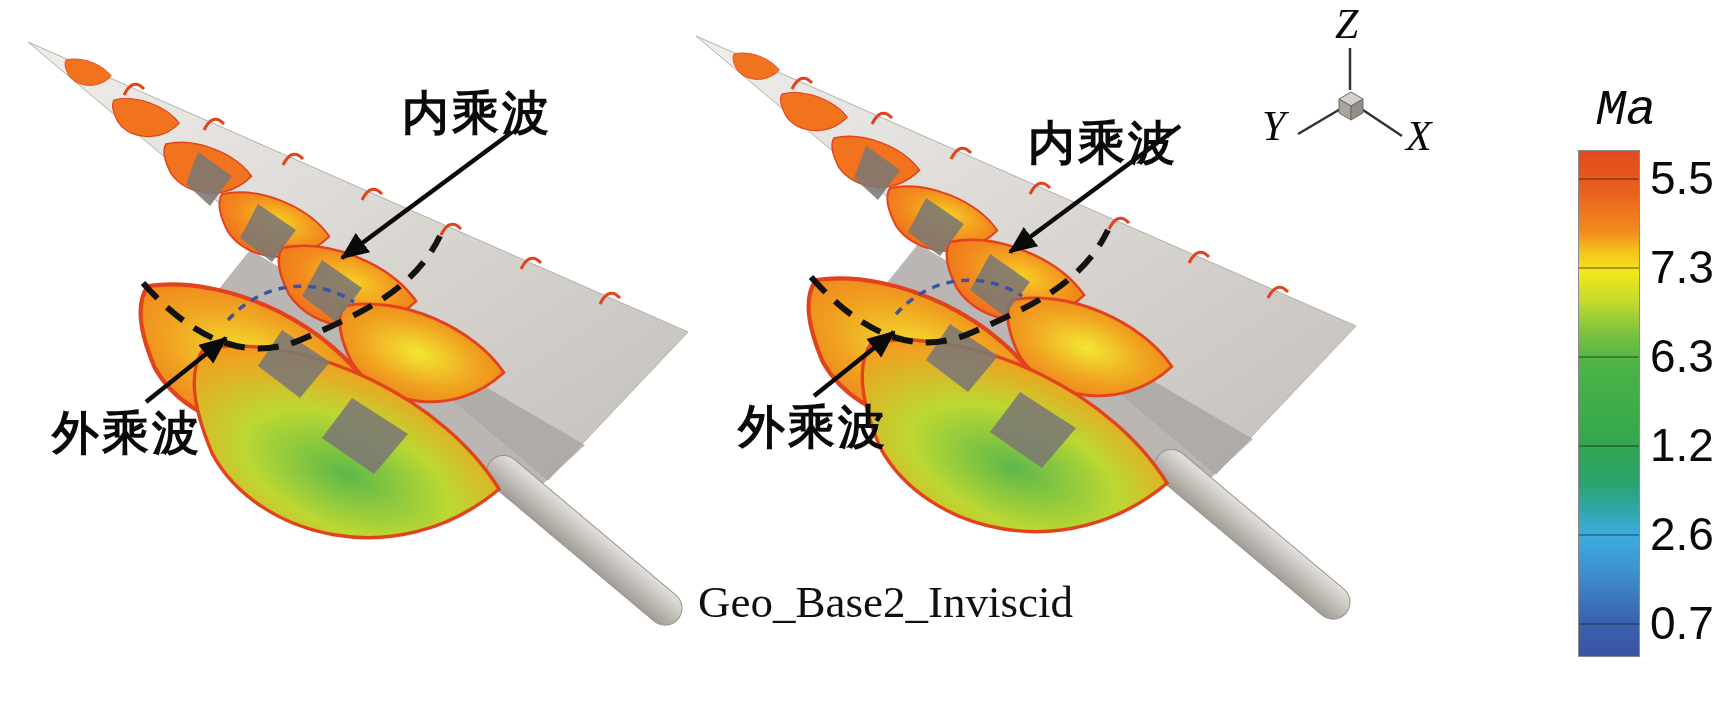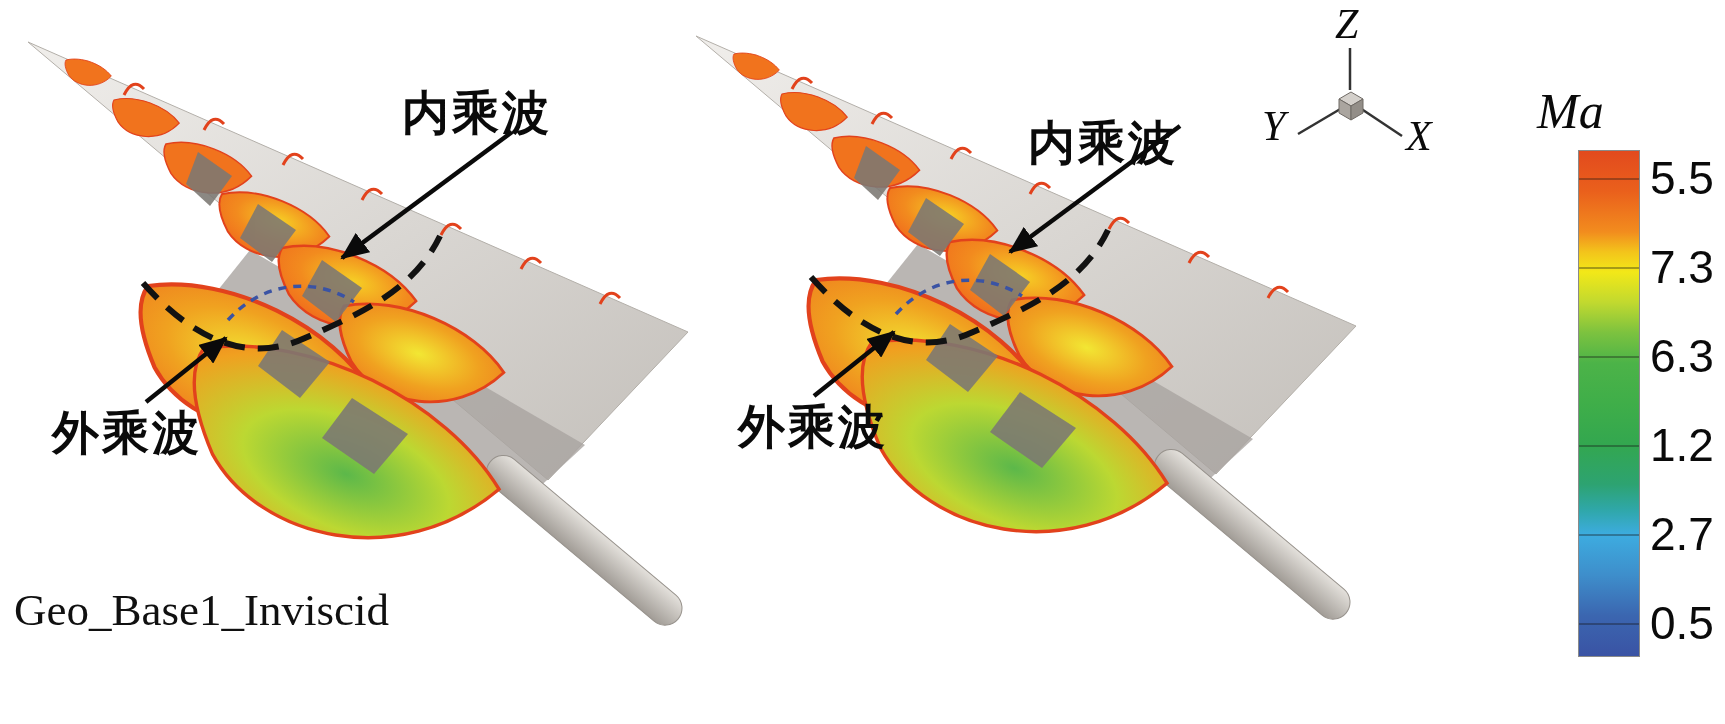--- a/index.html
+++ b/index.html
@@ -3,22 +3,22 @@
 <meta charset="utf-8">
 <style>
   html,body{margin:0;padding:0;background:#fff;}
   .fig{position:relative;width:1725px;height:724px;background:#ffffff;overflow:hidden;
        font-family:"Liberation Sans",sans-serif;}
   .scene{position:absolute;left:0;top:0;}
   .cn{position:absolute;font-size:47px;font-weight:600;color:#0a0a0a;letter-spacing:3px;
       font-family:"Liberation Sans",sans-serif;white-space:nowrap;}
   .caption{position:absolute;font-size:45px;color:#101010;font-family:"Liberation Serif",serif;white-space:nowrap;}
   .axisL{position:absolute;font-size:42px;font-style:italic;color:#0a0a0a;font-family:"Liberation Serif",serif;}
-  .cbar-title{position:absolute;left:1537px;top:82px;font-size:50px;font-style:italic;color:#0a0a0a;
-      font-family:Liberation Serif, serif;}
+  .cbar-title{position:absolute;left:1596px;top:82px;font-size:50px;font-style:italic;color:#0a0a0a;
+      font-family:Liberation Mono, monospace;}
   .cbar{position:absolute;left:1578px;top:150px;width:60px;height:505px;border:1px solid #8a8a8a;
       background:linear-gradient(to bottom,
         #e24a1e 0%,#ea601c 8%,
         #f28c1e 16%,#f3c41b 20%,#f2e818 24%,
         #c1d92f 30%,#7cc23f 36%,#4cb348 42%,
         #3fae49 50%,#33a74f 58%,
         #2da371 66%,#2fa7a8 71%,#3dace0 76%,
         #3e8ecb 84%,#3b66b0 92%,#3a53a4 100%);}
   .cbar .divl{position:absolute;left:0;width:100%;height:2px;background:rgba(20,20,20,.35);}
   .tick{position:absolute;left:1650px;font-size:46px;color:#0a0a0a;font-family:Liberation Sans, sans-serif;line-height:54px;}
@@ -118,38 +118,38 @@
       <g stroke="#6f6a65" stroke-width="1">
         <path d="M1339,99 L1351,92 L1363,99 L1351,106 Z" fill="#d4d0cb"></path>
         <path d="M1339,99 L1351,106 L1351,120 L1339,113 Z" fill="#aaa59f"></path>
         <path d="M1363,99 L1351,106 L1351,120 L1363,113 Z" fill="#938e88"></path>
       </g>
     </g>
   </svg>
 
   <div class="cn" style="left:402px;top:82px">内乘波</div>
   <div class="cn" style="left:52px;top:402px">外乘波</div>
-  <div class="caption" style="left:14px;top:584px">Geo_Base1_Inviscid</div>
 
   <div class="cn" style="left:1028px;top:112px">内乘波</div>
   <div class="cn" style="left:738px;top:396px">外乘波</div>
+  <div class="caption" style="left:698px;top:576px">Geo_Base2_Inviscid</div>
 
   <div class="axisL" style="left:1335px;top:0px">Z</div>
   <div class="axisL" style="left:1262px;top:102px">Y</div>
   <div class="axisL" style="left:1406px;top:112px">X</div>
 
   <div class="cbar-title">Ma</div>
   <div class="cbar">
     <div class="divl" style="top:27px"></div>
     <div class="divl" style="top:116px"></div>
     <div class="divl" style="top:205px"></div>
     <div class="divl" style="top:294px"></div>
     <div class="divl" style="top:383px"></div>
     <div class="divl" style="top:472px"></div>
   </div>
   <div class="tick" style="top:151px">5.5</div>
   <div class="tick" style="top:240px">7.3</div>
   <div class="tick" style="top:329px">6.3</div>
   <div class="tick" style="top:418px">1.2</div>
-  <div class="tick" style="top:507px">2.7</div>
-  <div class="tick" style="top:596px">0.5</div>
+  <div class="tick" style="top:507px">2.6</div>
+  <div class="tick" style="top:596px">0.7</div>
 
 </div>
 
 </body></html>

